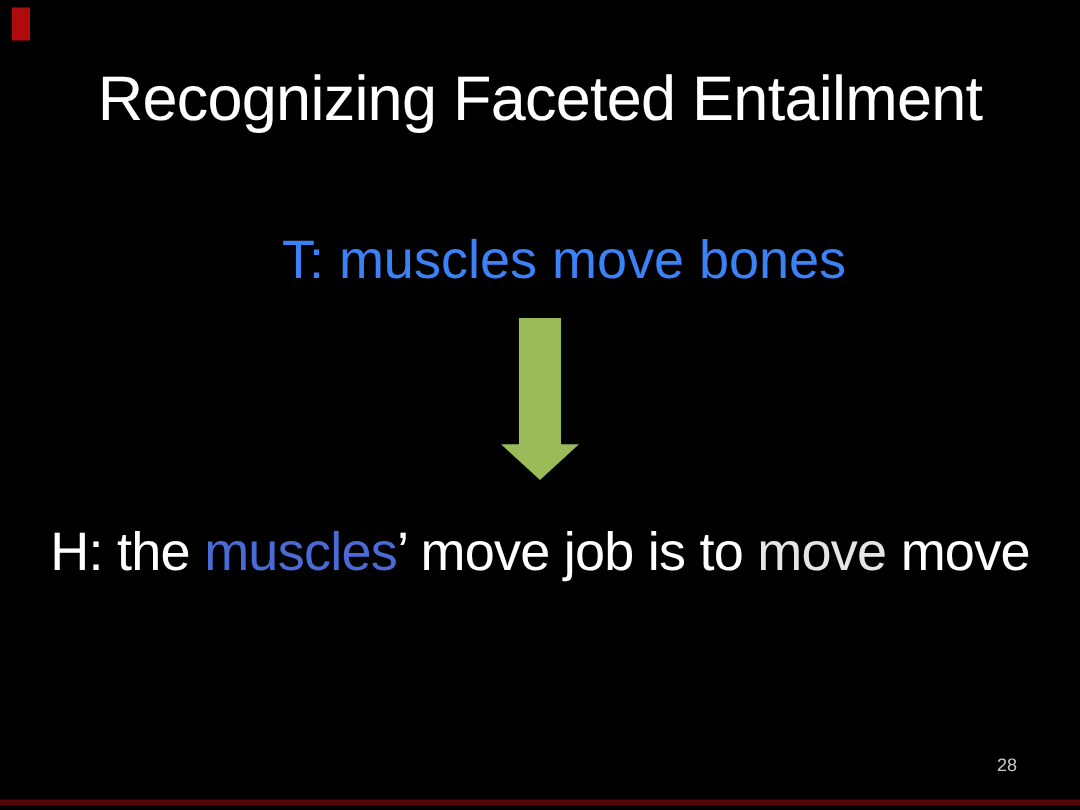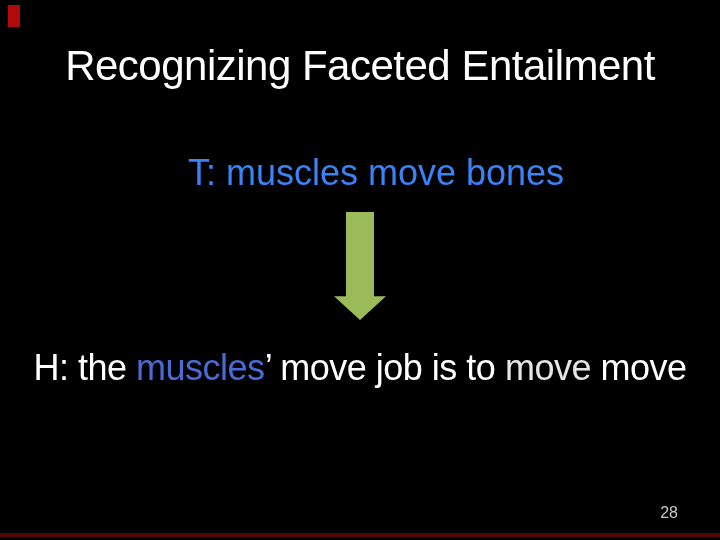--- a/index.html
+++ b/index.html
@@ -56,21 +56,21 @@
     line-height: 1.25;
     color: #ffffff;
     letter-spacing: -0.5px;
     white-space: nowrap;
   }
   .h-line span { white-space: pre; }
   .page-number {
     position: absolute;
     top: 503px;
     right: 42px;
-    font-size: 16px;
+    font-size: 12px;
     line-height: 1.2;
     color: #c8c8c8;
   }
   .artifact-top-left {
     position: absolute;
     left: 8px;
     top: 5px;
     width: 12px;
     height: 22px;
   }

